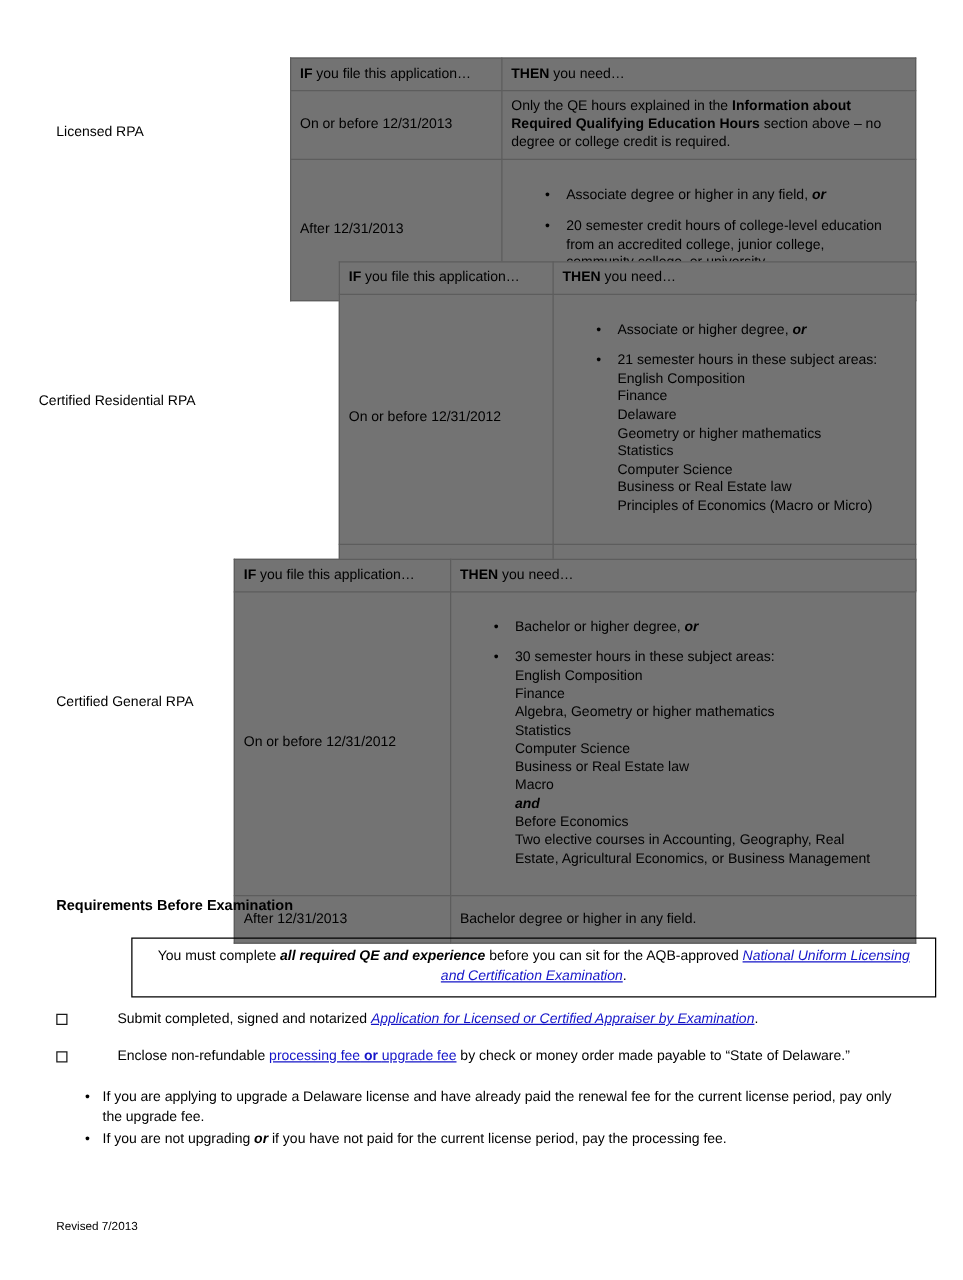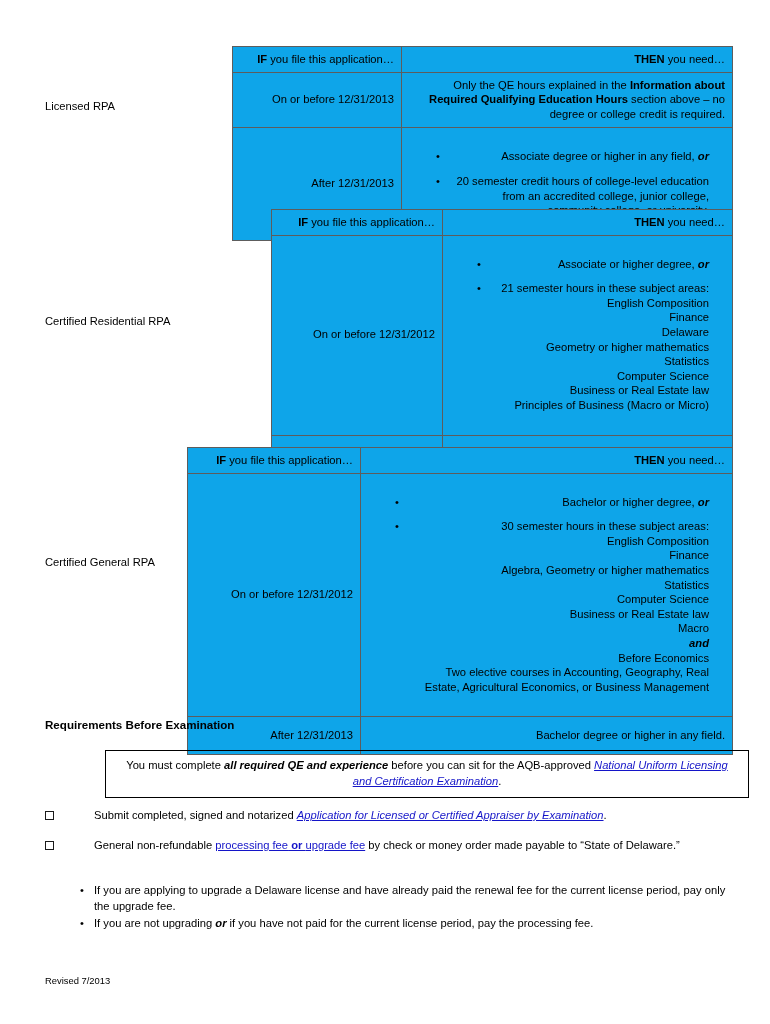--- a/index.html
+++ b/index.html
@@ -21,22 +21,21 @@
     position: relative;
     width: 770px;
     height: 1024px;
   }
 
   
   .qtable {
     position: absolute;
     border-collapse: collapse;
     table-layout: fixed;
-    background: #0ea5e9;
-    text-align: right;
+    background: #737373;
   }
   .qtable td {
     border: 1px solid #5d5d5d;
     vertical-align: top;
     padding: 5px 7px 6px 7px;
     line-height: 14.6px;
     font-size: 11.2px;
   }
   .qtable td.hdr {
     padding-top: 5px;
@@ -127,21 +126,21 @@
     text-align: center;
   }
   .lnk-i {
     color: #1414c8;
     text-decoration: underline;
     font-style: italic;
   }
 
   ul.plain {
     position: absolute;
-    margin: 12px;
+    margin: 0;
     padding: 0;
     list-style: none;
     font-size: 11.2px;
   }
   ul.plain > li {
     position: relative;
     padding-left: 18px;
     margin-bottom: 2px;
     line-height: 15.6px;
   }
@@ -184,21 +183,21 @@
         <td>
           <ul class="tb">
             <li><span>Associate degree or higher in any field, </span><span class="bi">or</span></li>
             <li>20 semester credit hours of college-level education from an accredited college, junior college, community college, or university.</li>
           </ul>
         </td>
       </tr>
     </tbody>
   </table>
 
-  <div class="rowlabel" style="left:45px; top:315px;">Certified Residential RPA</div>
+  <div class="rowlabel" style="left:31px; top:315px;">Certified Residential RPA</div>
 
   <table class="qtable" style="left:271px; top:209px; width:461px;">
     <colgroup>
         <col style="width:171px">
         <col style="width:290px">
       </colgroup>
     <tbody>
       <tr>
         <td class="hdr"><span class="b">IF</span><span> you file this application…</span></td>
         <td class="hdr"><span class="b">THEN</span><span> you need…</span></td>
@@ -211,21 +210,21 @@
             <li>
               <span>21 semester hours in these subject areas:</span>
               <span class="sublist">
                 <span>English Composition</span>
                 <span>Finance</span>
                 <span>Delaware</span>
                 <span>Geometry or higher mathematics</span>
                 <span>Statistics</span>
                 <span>Computer Science</span>
                 <span>Business or Real Estate law</span>
-                <span>Principles of Business (Macro or Micro)</span>
+                <span>Principles of Economics (Macro or Micro)</span>
               </span>
             </li>
           </ul>
         </td>
       </tr>
       <tr>
         <td class="mid nowrapcell" style="padding-top:11px;padding-bottom:11px;">After 12/31/2013</td>
         <td class="mid" style="padding-top:11px;padding-bottom:11px;">Bachelor degree or higher in any field.</td>
       </tr>
     </tbody>
@@ -279,21 +278,21 @@
 
   <div class="callout" style="left:105px; top:750px; width:644px;"><span>You must complete </span><span class="bi">all required QE and experience</span><span> before you can sit for the AQB-approved </span><a class="lnk-i" href="#">National Uniform Licensing and Certification Examination</a><span>.</span></div>
 
   <div class="checkrow" style="left:45px; top:808px; width:690px;">
     <span class="cbox"></span>
     <span class="ctext"><span>Submit completed, signed and notarized </span><a class="lnk-i" href="#">Application for Licensed or Certified Appraiser by Examination</a><span>.</span></span>
   </div>
 
   <div class="checkrow" style="left:45px; top:838px; width:680px;">
     <span class="cbox"></span>
-    <span class="ctext"><span>General non-refundable </span><a class="lnk" href="#">processing fee</a><a class="lnk b" href="#"> or </a><a class="lnk" href="#">upgrade fee</a><span> by check or money order made payable to “State of Delaware.”</span></span>
+    <span class="ctext"><span>Enclose non-refundable </span><a class="lnk" href="#">processing fee</a><a class="lnk b" href="#"> or </a><a class="lnk" href="#">upgrade fee</a><span> by check or money order made payable to “State of Delaware.”</span></span>
   </div>
 
   <ul class="plain" style="left:64px; top:871px; width:660px;">
     <li><span>If you are applying to upgrade a Delaware license and have already paid the renewal fee for the current license period, pay only the upgrade fee.</span><span class="bi"></span><span></span></li>
     <li><span>If you are not upgrading </span><span class="bi">or</span><span> if you have not paid for the current license period, pay the processing fee.</span></li>
   </ul>
 
   <div class="footer" style="left:45px; top:975px;">Revised 7/2013</div>
 
 </div>

